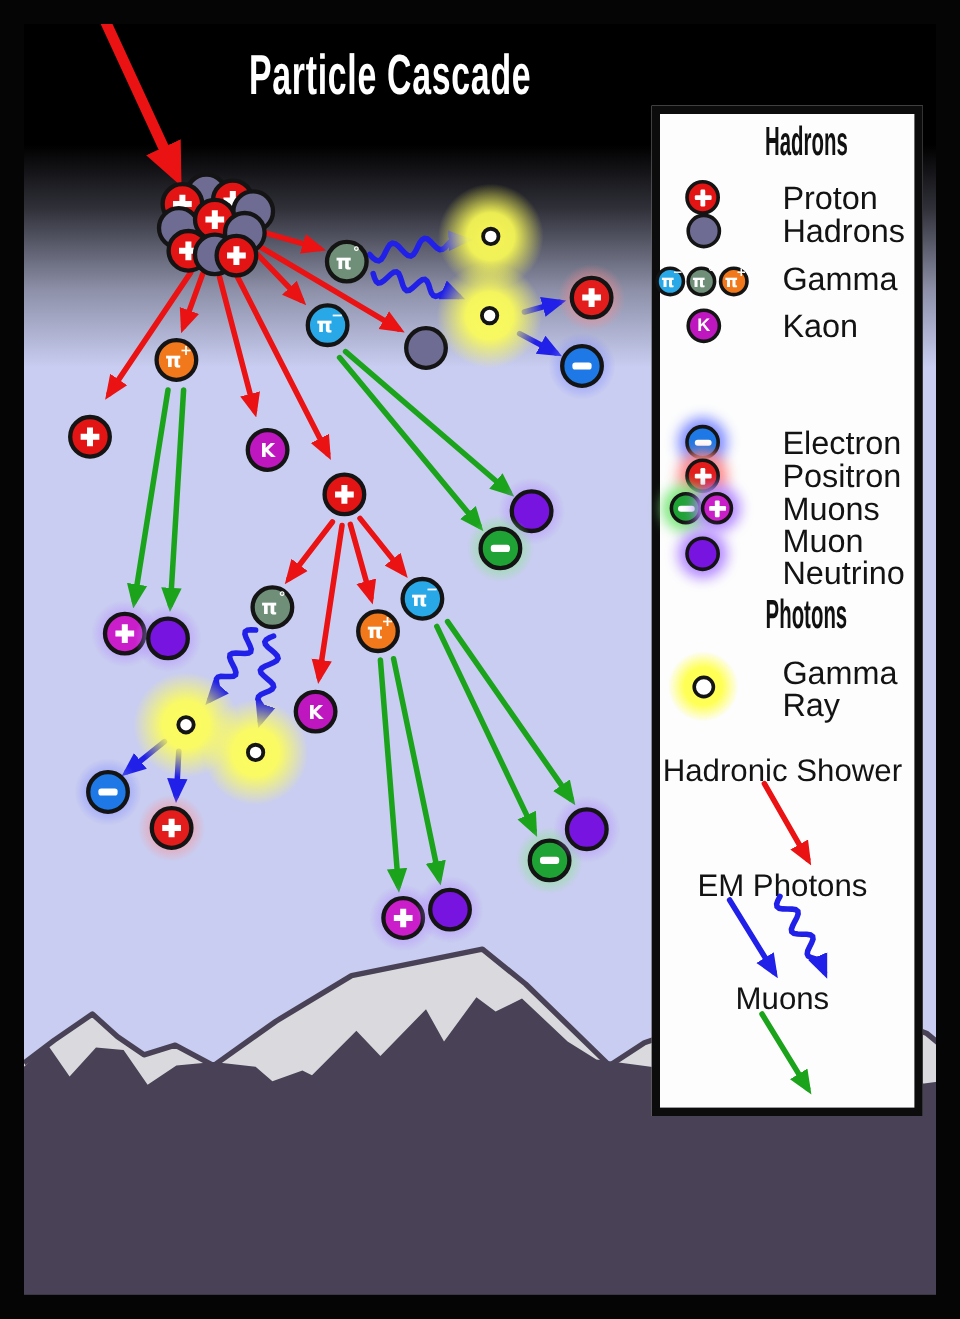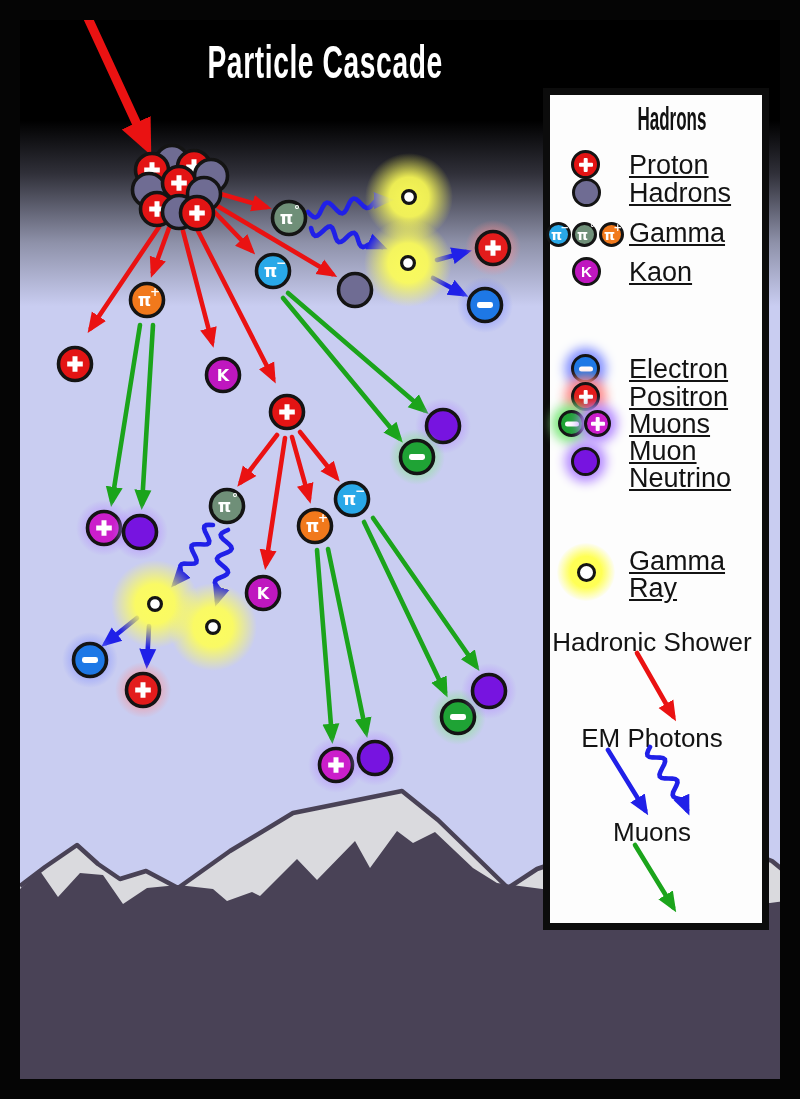--- a/index.html
+++ b/index.html
@@ -10,21 +10,21 @@
   .title-wrap{position:absolute;left:0;top:38px;width:650px;text-align:center;z-index:3;}
   .condensed{display:inline-block;transform:scaleX(0.6);transform-origin:center;
     font-weight:bold;white-space:nowrap;}
   .title-text{font-size:47px;line-height:48px;color:#ffffff;letter-spacing:1px;}
   
   #legend{position:absolute;left:543px;top:88px;width:226px;height:842px;
     background:#fdfdfd;border:7px solid #0c0c0c;box-sizing:border-box;z-index:10;}
   .lheading{position:absolute;width:244px;text-align:center;color:#111;
     font-size:34px;line-height:34px;}
   .lheading .condensed{transform:scaleX(0.5);}
-  .lbl{position:absolute;left:79px;font-size:27px;line-height:28px;color:#131313;white-space:nowrap;text-decoration:underline;}
+  .lbl{position:absolute;left:102px;font-size:27px;line-height:28px;color:#131313;white-space:nowrap;}
   .lbl-center{position:absolute;left:0;width:204px;text-align:center;font-size:26px;
     line-height:28px;color:#131313;white-space:nowrap;}
   .picon{position:absolute;border-radius:50%;border:3px solid #141414;box-sizing:border-box;
     display:flex;align-items:center;justify-content:center;}
   .sz29{width:29px;height:29px;} .sz27{width:27px;height:27px;} .sz25{width:25px;height:25px;}
   .plus::before{content:"";position:absolute;left:50%;top:50%;width:14px;height:4.6px;
     background:#fff;transform:translate(-50%,-50%);border-radius:1px;}
   .plus::after{content:"";position:absolute;left:50%;top:50%;width:4.6px;height:14px;
     background:#fff;transform:translate(-50%,-50%);border-radius:1px;}
   .minus::before{content:"";position:absolute;left:50%;top:50%;width:14px;height:5.2px;
@@ -329,20 +329,23 @@
     <div class="lbl" style="top:288px">Positron</div>
 
     <span class="picon sz27 minus" style="left: 8px; top: 315px; background: rgb(31, 163, 53); box-shadow: rgb(124, 232, 124) 0px 0px 11px 6px;"></span>
     <span class="picon sz27 plus" style="left: 34px; top: 315px; background: rgb(203, 30, 203); box-shadow: rgb(179, 136, 255) 0px 0px 11px 6px;"></span>
     <div class="lbl" style="top:315px">Muons</div>
 
     <span class="picon sz29" style="left: 21px; top: 352px; background: rgb(119, 20, 224); box-shadow: rgb(179, 136, 255) 0px 0px 11px 6px;"></span>
     <div class="lbl" style="top:342px">Muon</div>
     <div class="lbl" style="top:369px">Neutrino</div>
 
+    <div class="lheading" style="top:400px">
+      <span class="condensed">Photons</span>
+    </div>
 
     <span class="gamma-glow" style="left: 7px; top: 448px; background: radial-gradient(circle, rgb(255, 255, 85) 0%, rgb(255, 255, 85) 38%, rgba(255, 255, 255, 0) 72%);">
       <span class="gamma-dot"></span>
     </span>
     <div class="lbl" style="top:452px">Gamma</div>
     <div class="lbl" style="top:479px">Ray</div>
 
     <div class="lbl-center" style="top:533px">Hadronic Shower</div>
     <div class="lbl-center" style="top:629px">EM Photons</div>
     <div class="lbl-center" style="top:723px">Muons</div>

